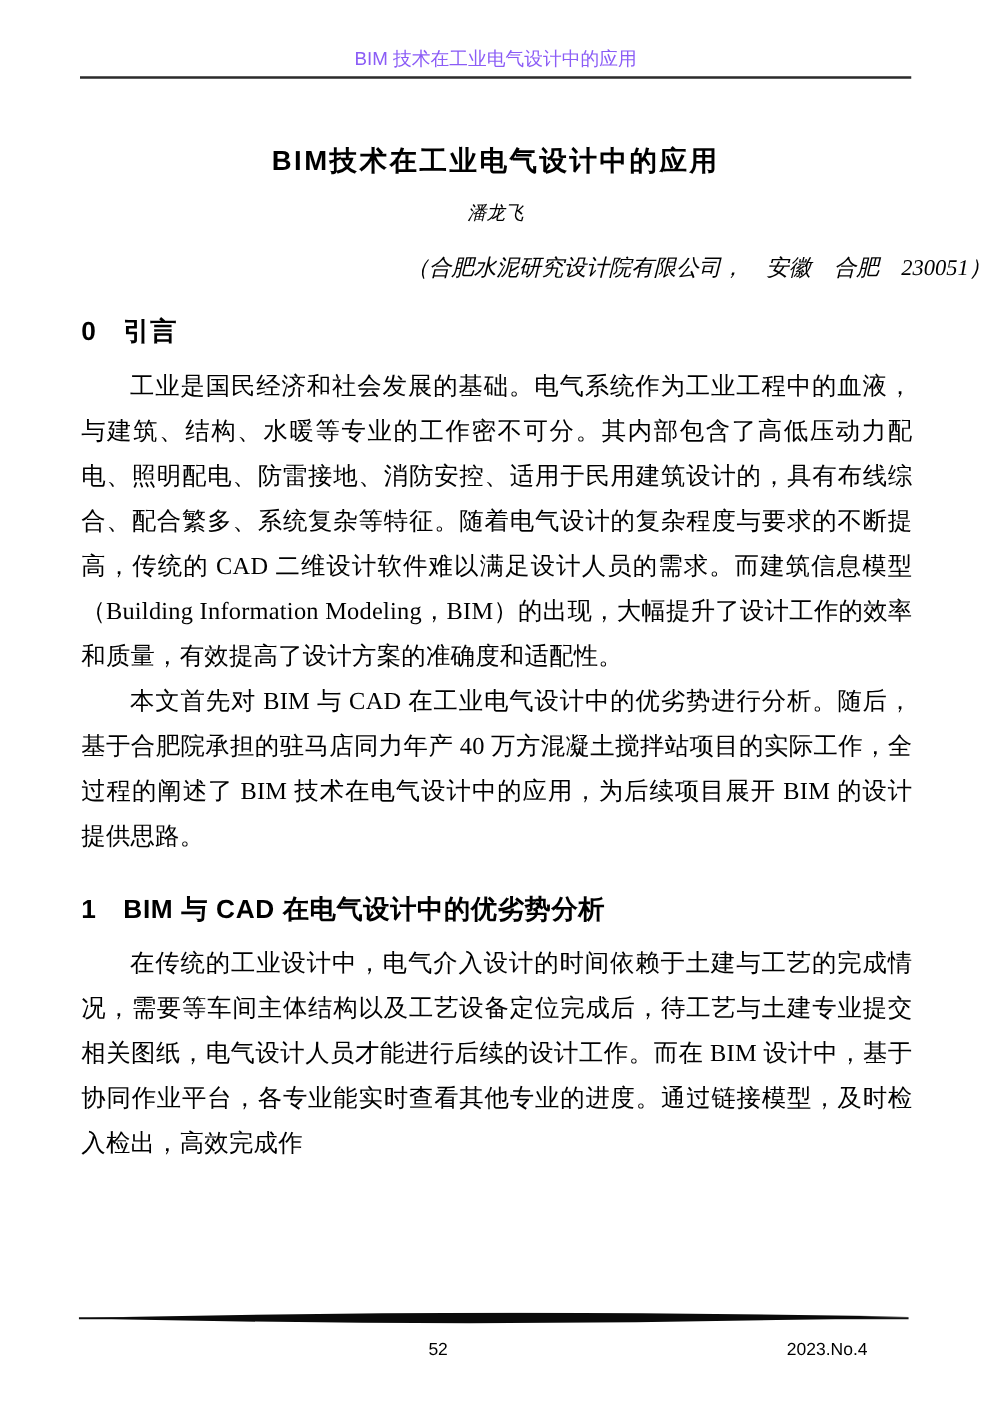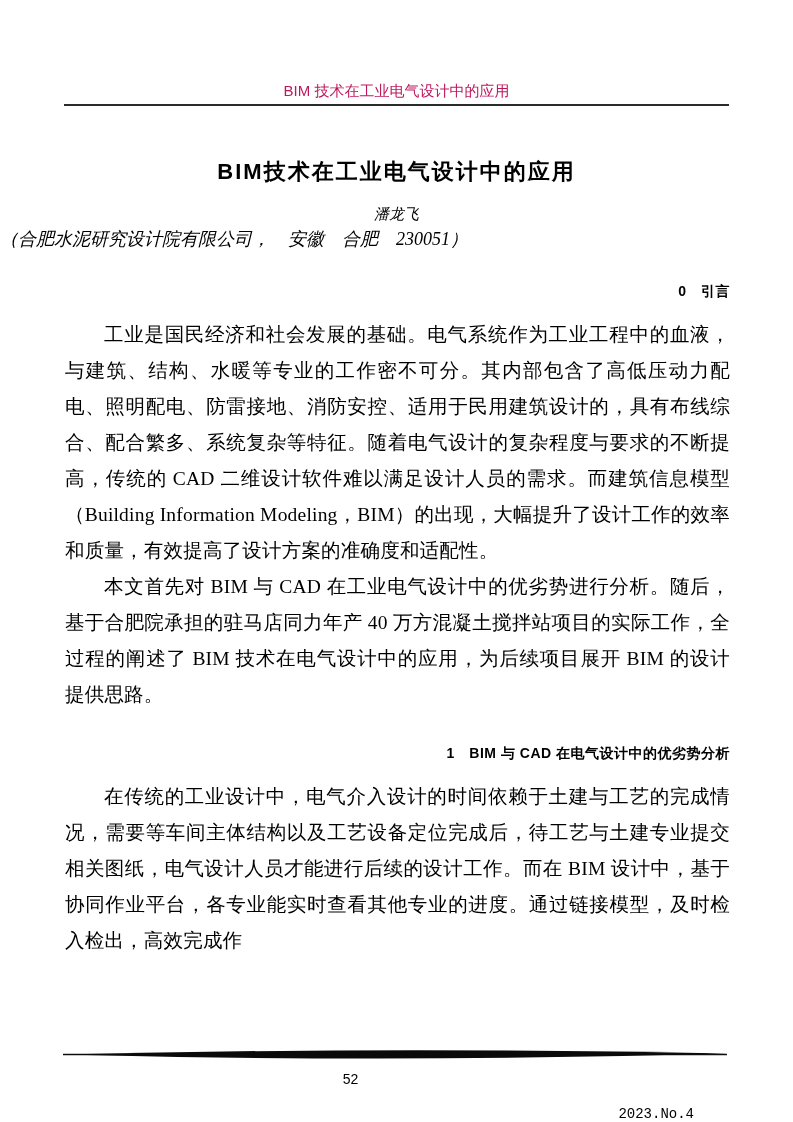--- a/index.html
+++ b/index.html
@@ -7,65 +7,64 @@
     position: relative;
     width: 793px;
     height: 1122px;
     margin: 0 auto;
     background: #ffffff;
     color: #000000;
     font-family: "Liberation Serif", serif;
     overflow: hidden;
   }
   .running-head {
-    padding-top: 80px;
+    padding-top: 37px;
     margin: 0 64px;
     text-align: center;
     font-family: "Liberation Sans", sans-serif;
     font-size: 15px;
     line-height: 21px;
-    color: #be185d;
+    color: #8b5cf6;
     border-bottom: 2px solid #2b2b2b;
     padding-bottom: 3px;
   }
   .doc-title {
     margin: 46px 64px 0 64px;
     text-align: center;
     font-family: "Liberation Sans", sans-serif;
     font-weight: bold;
     font-size: 22px;
     line-height: 40px;
     letter-spacing: 2px;
   }
   .doc-author {
     margin-top: 11px;
     text-align: center;
     font-style: italic;
     font-size: 15px;
     line-height: 22px;
   }
   .doc-affiliation {
-    margin-top: 2px;
-    text-align: left;
+    margin-top: 20px;
+    text-align: right;
     font-style: italic;
     font-size: 18px;
     line-height: 24px;
   }
   .body-col {
     margin: 0 63px 0 65px;
   }
   .sec-heading {
     font-family: "Liberation Sans", sans-serif;
     font-weight: bold;
-    font-size: 14px;
+    font-size: 21px;
     line-height: 26px;
     margin-top: 27px;
     margin-bottom: 13px;
     letter-spacing: 0.5px;
-    text-align: right;
   }
   .para {
     font-size: 19.5px;
     line-height: 36px;
     text-align: justify;
     text-indent: 2em;
     margin: 0;
     letter-spacing: 0.2px;
   }
   .footer {
@@ -89,24 +88,23 @@
     width: 701px;
     text-align: center;
     font-family: "Liberation Sans", sans-serif;
     font-size: 14px;
     line-height: 18px;
   }
   .footer-issue {
     position: absolute;
     top: 20px;
     right: 99px;
-    font-family: Liberation Mono, monospace;
+    font-family: Liberation Sans, sans-serif;
     font-size: 14px;
     line-height: 18px;
-    margin-top: 35px;
   }
 </style>
 </head>
 <body>
 
 <div class="page">
 
   <div class="running-head">BIM 技术在工业电气设计中的应用</div>
 
   <h1 class="doc-title">BIM技术在工业电气设计中的应用</h1>

